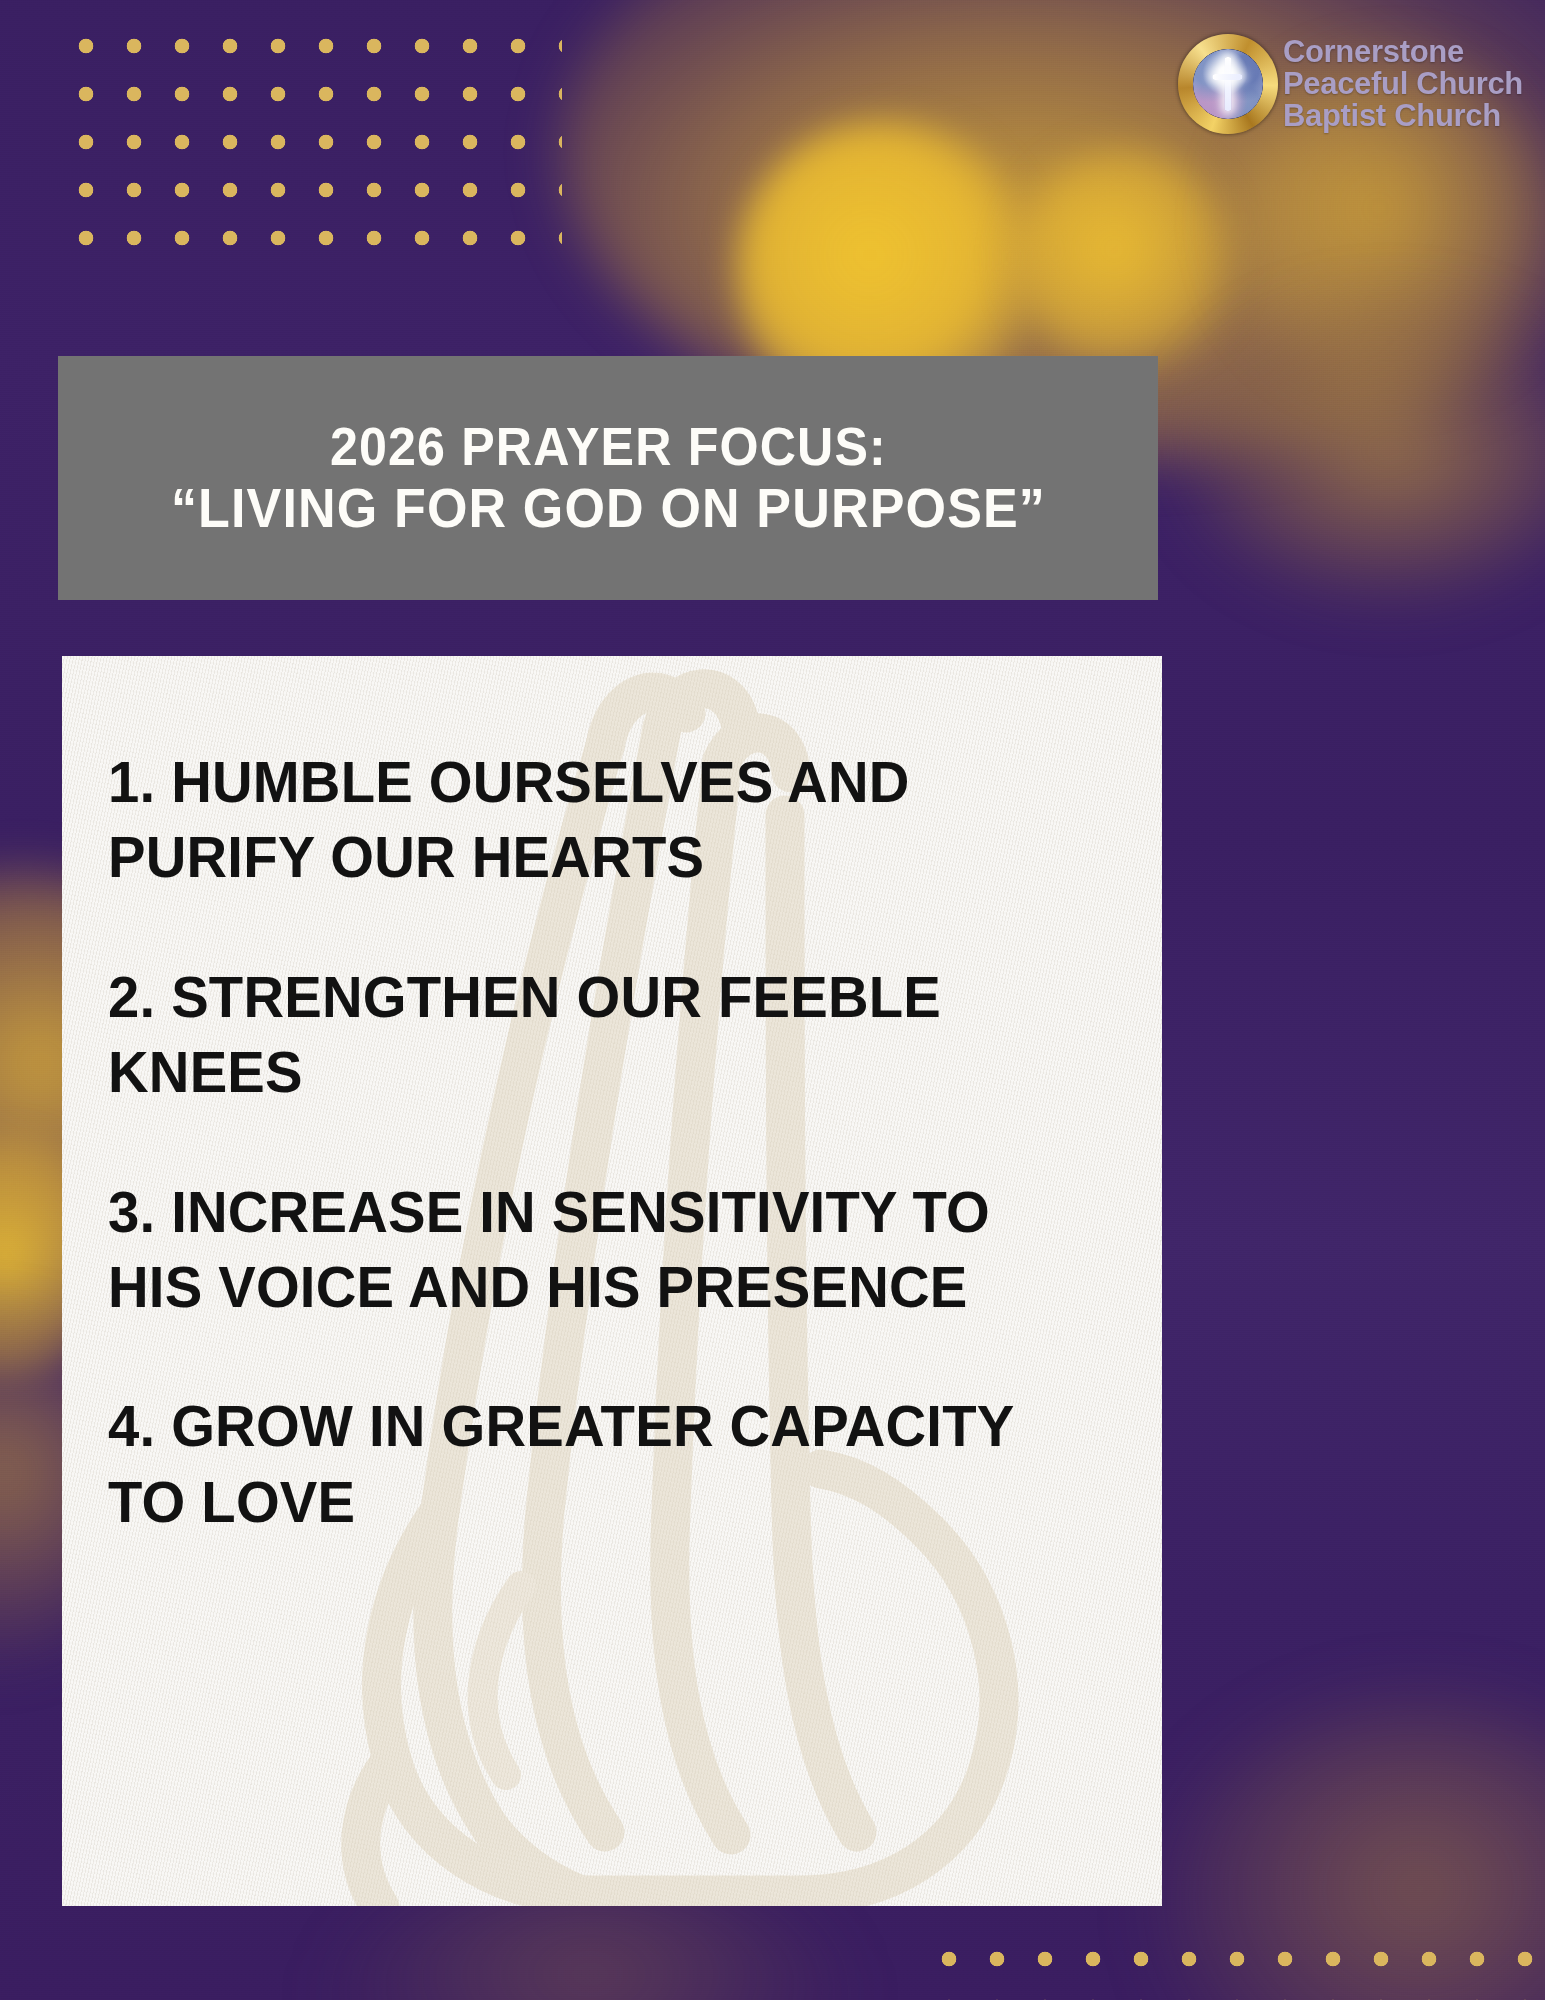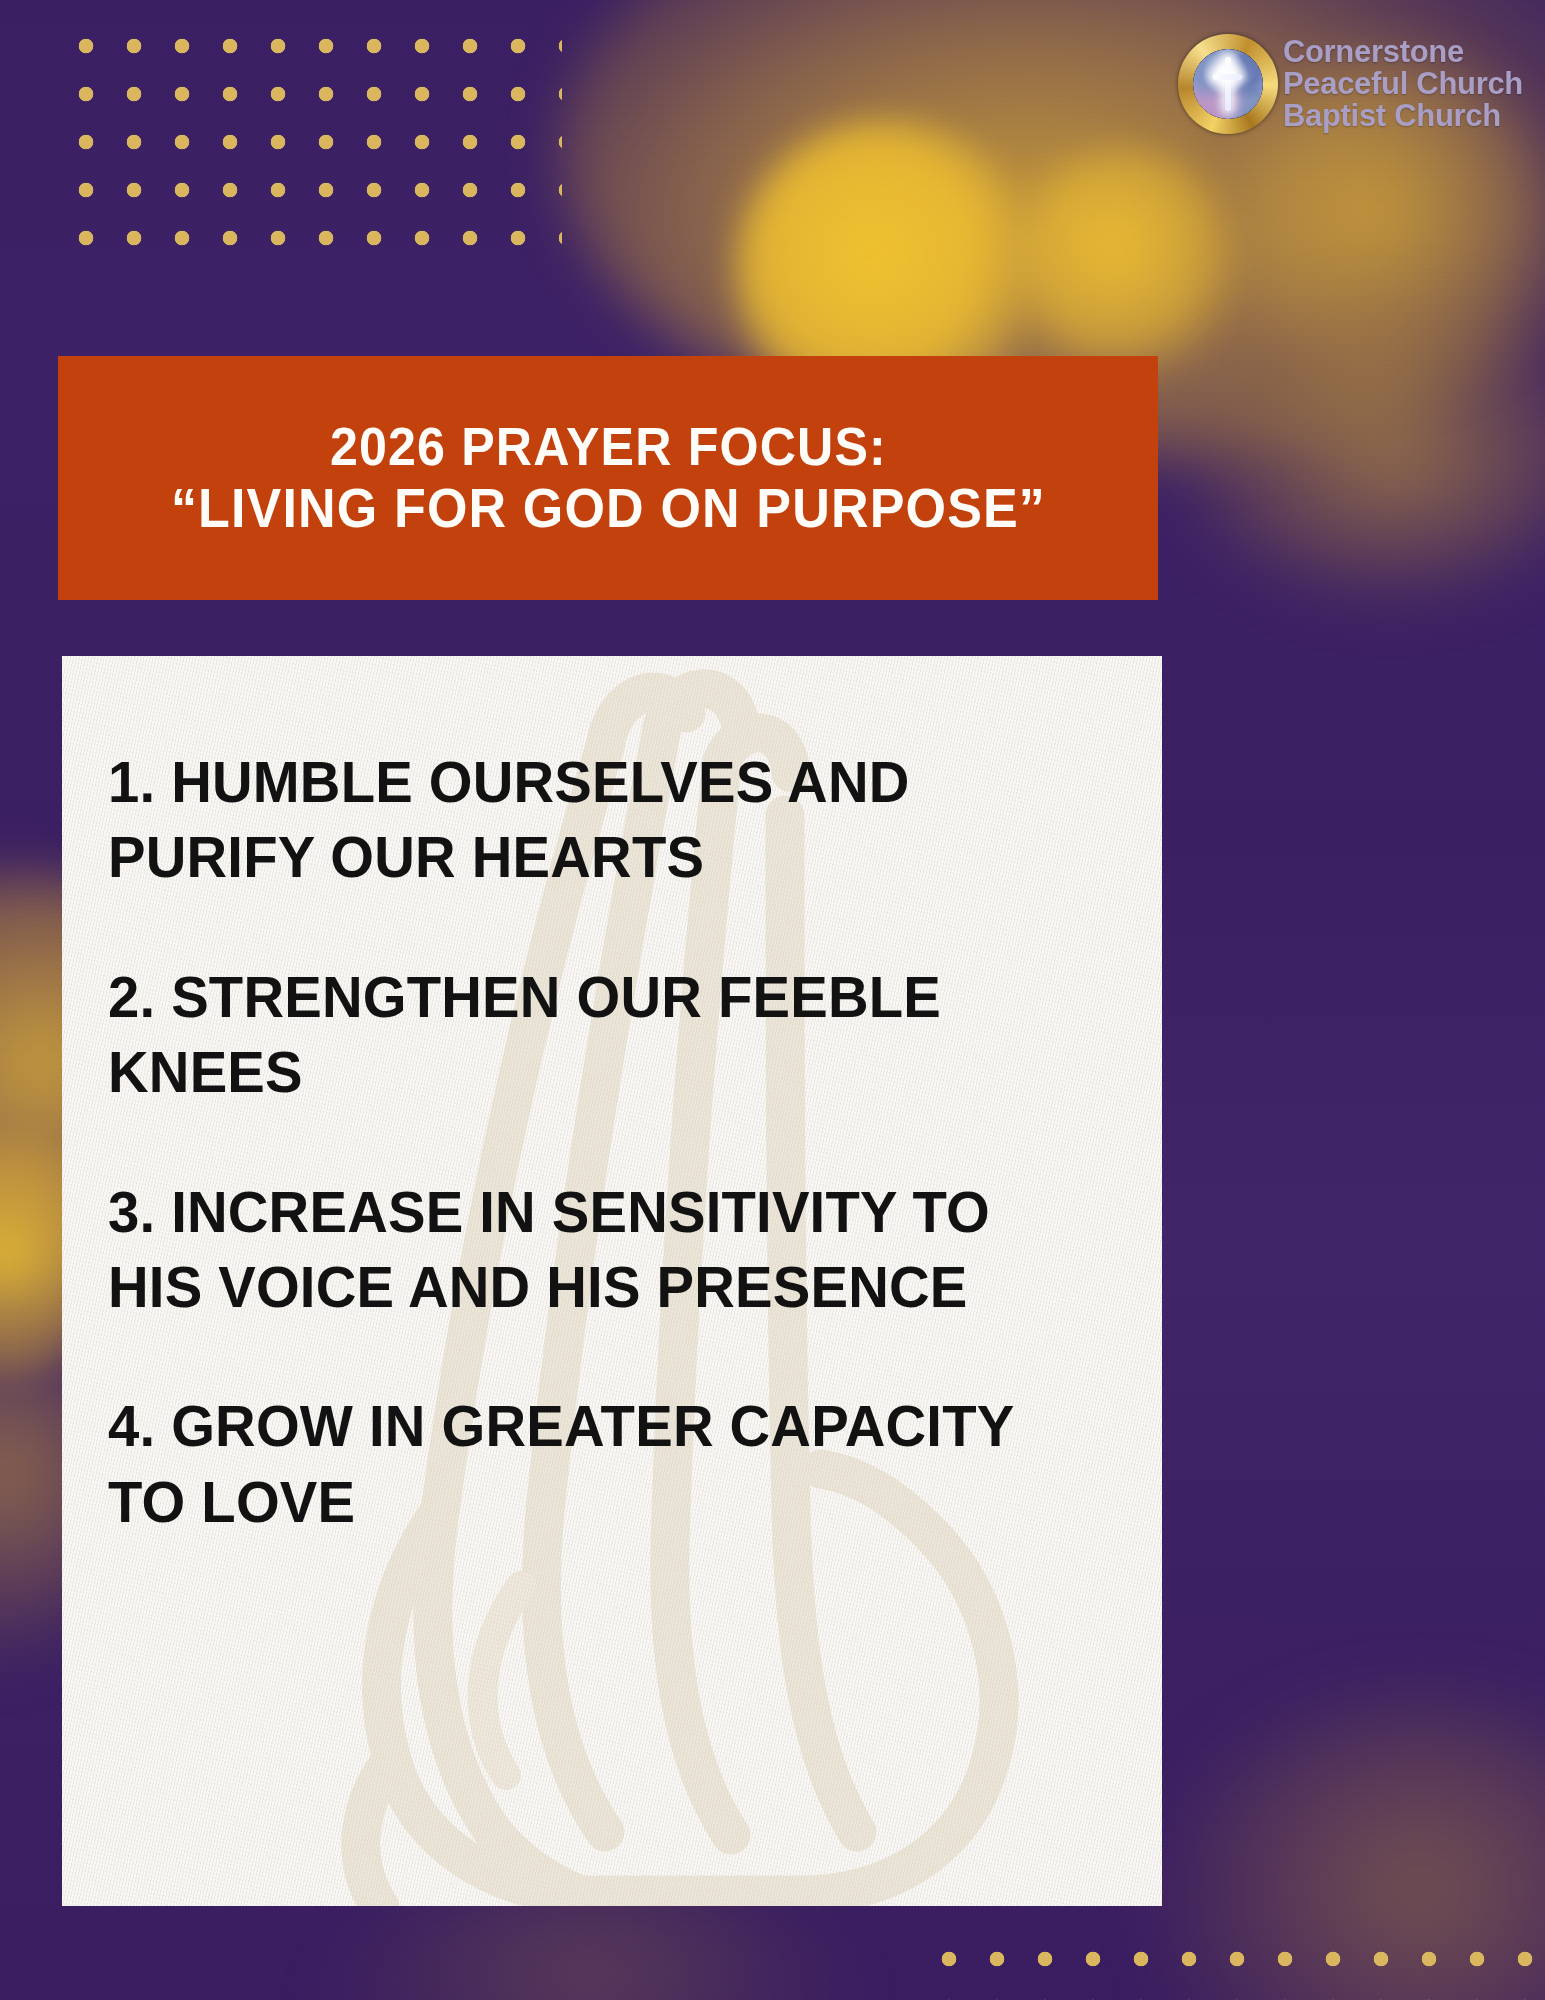--- a/index.html
+++ b/index.html
@@ -130,21 +130,21 @@
     color:#a99ec5; line-height:1.04;
     font-size:31px; font-weight:bold; letter-spacing:-.3px;
     text-shadow:0 1px 2px rgba(0,0,0,.25);
     padding-top:2px;
   }
 
   
   .banner{
     position:absolute; left:58px; top:356px;
     width:1100px; height:244px;
-    background:#c2410c;
+    background:#737373;
     display:flex; flex-direction:column;
     align-items:center; justify-content:center;
     gap:0;
   }
   .banner-line{
     color:#fdfcf8; font-weight:bold;
     font-size:54px; letter-spacing:1.2px;
     line-height:1.12; text-align:center;
     transform:scaleX(.93); transform-origin:center;
     white-space:nowrap;

